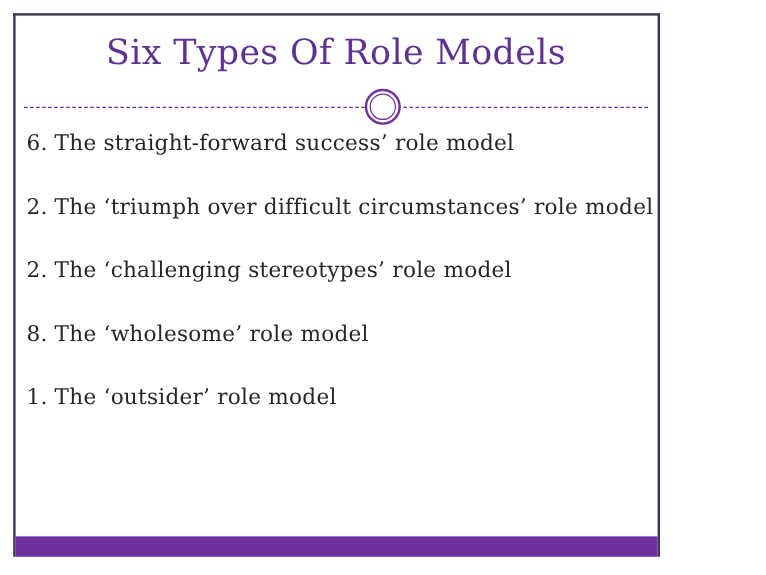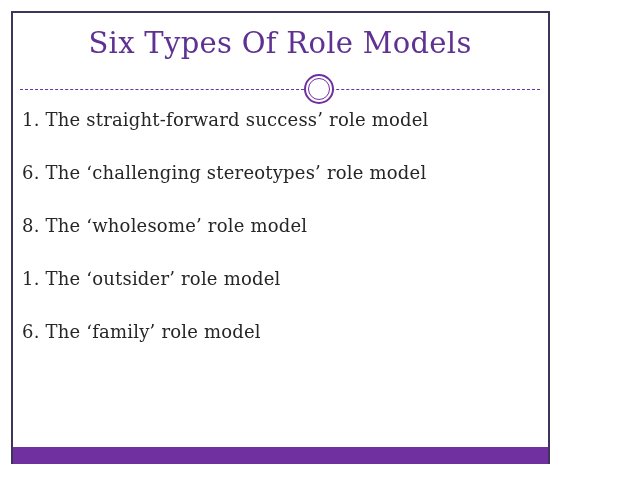--- a/index.html
+++ b/index.html
@@ -105,20 +105,20 @@
         <line x1="15.8" y1="15.8" x2="19.4" y2="17.2"></line>
         <line x1="15" y1="18.2" x2="17.6" y2="20"></line>
       </g>
     </svg>
   </div>
 
   <div class="divider-line"></div>
   <div class="divider-ornament"></div>
 
   <ul class="role-list">
-    <li>1. The straight-forward success’ role model</li>
-    <li>6. The ‘challenging stereotypes’ role model</li>
+    <li>6. The straight-forward success’ role model</li>
+    <li>2. The ‘triumph over difficult circumstances’ role model</li>
+    <li>2. The ‘challenging stereotypes’ role model</li>
     <li>8. The ‘wholesome’ role model</li>
     <li>1. The ‘outsider’ role model</li>
-    <li>6. The ‘family’ role model</li>
   </ul>
 
 </div>
 
 </body></html>

